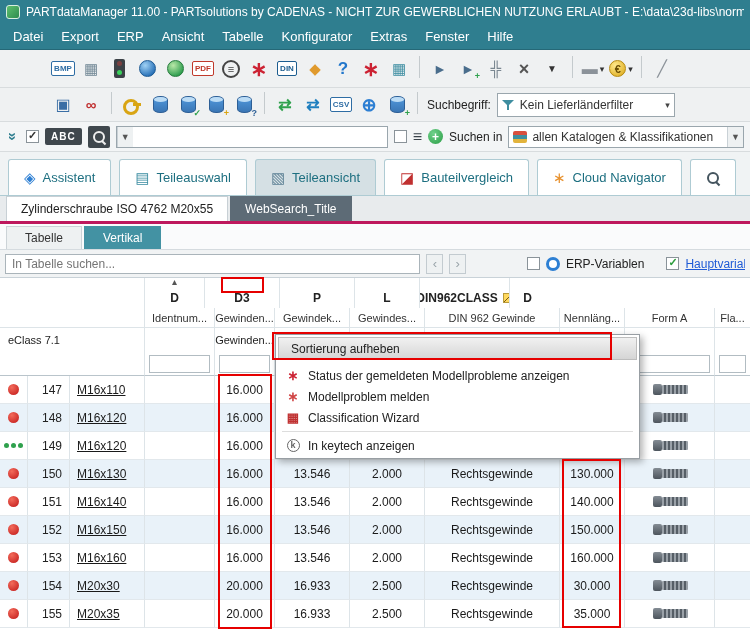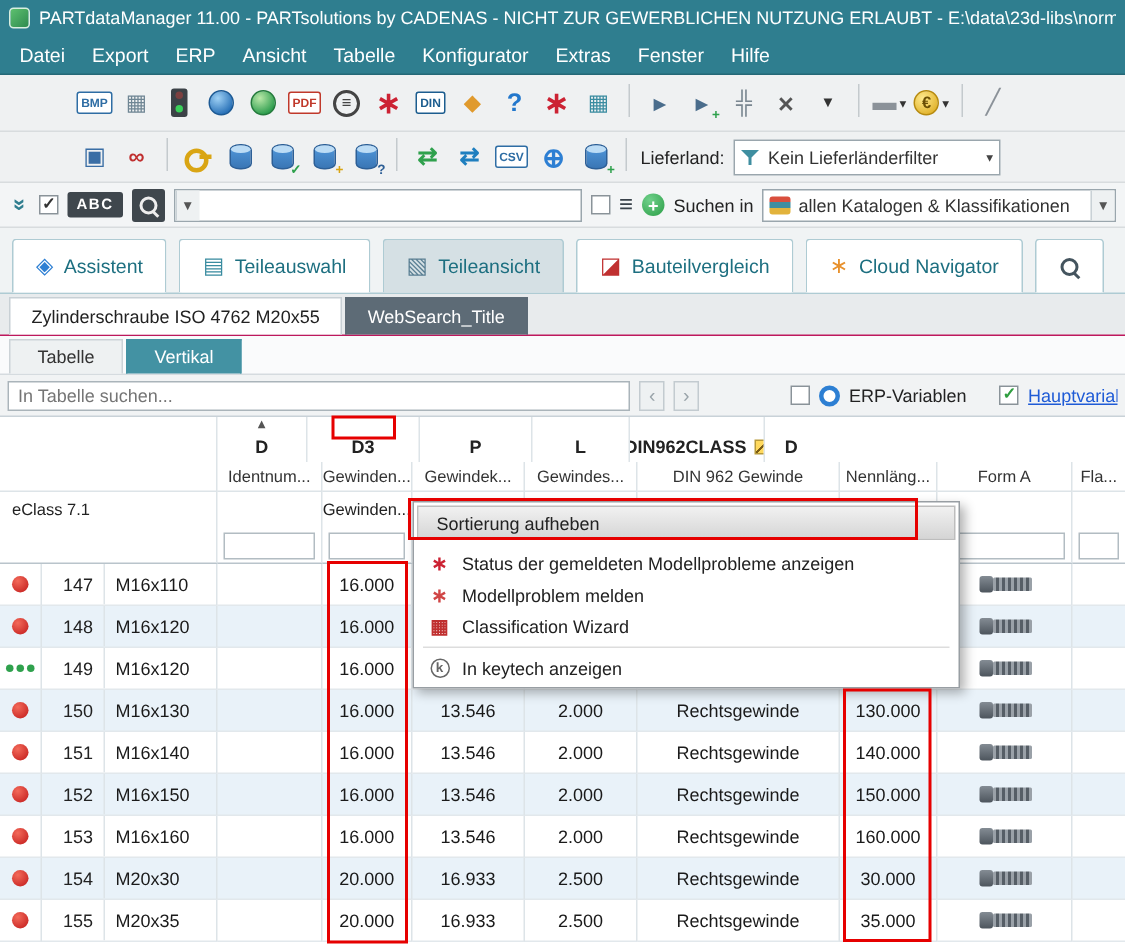--- a/index.html
+++ b/index.html
@@ -66,21 +66,21 @@
   .catcombo{flex:1;height:22px;background:#fff;border:1px solid #9aa6ad;display:flex;align-items:center;gap:5px;padding-left:4px;min-width:0;}
   .catcombo .val{font-size:12px;color:#333;white-space:nowrap;overflow:hidden;flex:1;}
   .ico-cat{width:14px;height:12px;display:inline-block;background:linear-gradient(180deg,#d94f3d 0 4px,#3f8ea0 4px 8px,#e2b33c 8px 12px);border-radius:2px;flex:0 0 auto;}
 
   
   .maintabs{height:44px;background:#f0f3f4;display:flex;align-items:flex-end;gap:8px;padding:6px 8px 0;border-bottom:1px solid #aecbd3;}
   .maintab{display:flex;align-items:center;gap:7px;height:36px;padding:0 15px;background:#fff;border:1px solid #aecbd3;border-bottom:none;border-radius:3px 3px 0 0;color:#1d6f80;font-size:13px;white-space:nowrap;}
   .maintab.active{background:#d5e0e4;}
 
   
-  .doctabs{height:28px;background:#e8ebed;display:flex;align-items:flex-end;padding:3px 6px 0;gap:2px;border-bottom:1px solid #be185d;}
+  .doctabs{height:28px;background:#e8ebed;display:flex;align-items:flex-end;padding:3px 6px 0;gap:2px;border-bottom:3px solid #be185d;}
   .doctab{height:25px;display:flex;align-items:center;padding:0 14px;font-size:12px;background:#fff;border:1px solid #c8d0d5;border-bottom:none;color:#222;white-space:nowrap;}
   .doctab.dark{background:#5d6b76;color:#fff;border-color:#5d6b76;}
 
   
   .viewtabs{height:26px;background:#fafbfc;display:flex;align-items:flex-end;padding:2px 6px 0;gap:2px;border-bottom:1px solid #d5dbdf;}
   .viewtab{height:23px;display:flex;align-items:center;padding:0 18px;font-size:12px;background:#eef1f2;border:1px solid #ccd3d7;border-bottom:none;color:#333;}
   .viewtab.active{background:#4392a3;color:#fff;border-color:#4392a3;}
 
   
   .tabletoolbar{height:28px;background:#f1f3f4;border-bottom:1px solid #c9d2d8;display:flex;align-items:center;gap:6px;padding:0 5px;}
@@ -104,21 +104,21 @@
   .sortarrow{position:absolute;top:0px;left:50%;transform:translateX(-50%);font-size:9px;color:#555;line-height:1;}
   .pencil{width:10px;height:10px;display:inline-block;background:linear-gradient(135deg,#ffd95e 44%,#7a5c14 44% 56%,#ffd95e 56%);border:1px solid #b89a3a;margin-left:2px;}
   .hrow2 .cell{height:20px;font-size:11px;color:#333;border-bottom:1px solid #dde4e8;}
   .eclassrow .cell{height:24px;font-size:11px;color:#222;}
   .eclass-left{justify-content:flex-start;padding-left:8px;}
   .filterrow .cell{height:24px;padding:2px 4px;border-bottom:1px solid #b9c4cb;}
   .filterbox{width:100%;height:18px;background:#fff;border:1px solid #b2bcc2;}
   .trow .cell{height:28px;font-size:12px;border-bottom:1px solid #e2e8ec;color:#1a1a1a;}
   .trow.alt{background:#e9f2f9;}
   .rownum{width:42px;height:100%;display:flex;align-items:center;justify-content:flex-end;padding-right:7px;border-right:1px solid #dde4e8;color:#222;flex:0 0 auto;}
-  .rowname{padding-left:7px;}
+  .rowname{padding-left:7px;text-decoration:underline;}
   .dot-red{width:11px;height:11px;border-radius:50%;background:radial-gradient(circle at 35% 30%,#f36a5a,#c01818);}
   .green-dots{display:flex;gap:2px;}
   .green-dots i{width:5px;height:5px;border-radius:50%;background:#2fa14d;display:block;}
   .ico-screw{display:inline-block;width:26px;height:9px;background:repeating-linear-gradient(90deg,#9aa1a8 0 2px,#565e66 2px 4px);border-radius:1px;position:relative;margin-left:10px;}
   .ico-screw::before{content:"";position:absolute;left:-9px;top:-1px;width:9px;height:11px;background:linear-gradient(#848c94,#4d555d);border-radius:2px;}
 
   
   .contextmenu{position:absolute;left:275px;top:334px;width:365px;background:#fff;border:1px solid #989ea3;box-shadow:3px 3px 7px rgba(0,0,0,.3);z-index:40;padding:2px;}
   .cm-item{height:21px;display:flex;align-items:center;gap:6px;padding:0 8px 0 6px;font-size:12px;color:#222;}
   .cm-item .cm-icon{width:18px;display:flex;justify-content:center;align-items:center;flex:0 0 auto;font-size:13px;font-weight:bold;line-height:1;}
@@ -268,21 +268,21 @@
         </span>
         <span class="tbtn">
           <span class="glyph" style="color: rgb(45, 127, 211); font-size: 18px; font-weight: bold;">⊕</span>
         </span>
         <span class="tbtn">
           <span class="ico-db"></span>
           <span class="db-ov" style="color: rgb(47, 161, 77);">+</span>
         </span>
         <span class="tbsep"></span>
       </div>
-    <span class="lief-label">Lieferland:</span>
+    <span class="lief-label">Suchbegriff:</span>
     <div class="lief-dd">
       <span class="ico-funnel"></span>
       <span class="val">Kein Lieferländerfilter</span>
       <span class="ddcaret">▾</span>
     </div>
   </div>
 
   <div class="searchrow">
     <span class="chev2">»</span>
     <span class="cb checked"></span>

